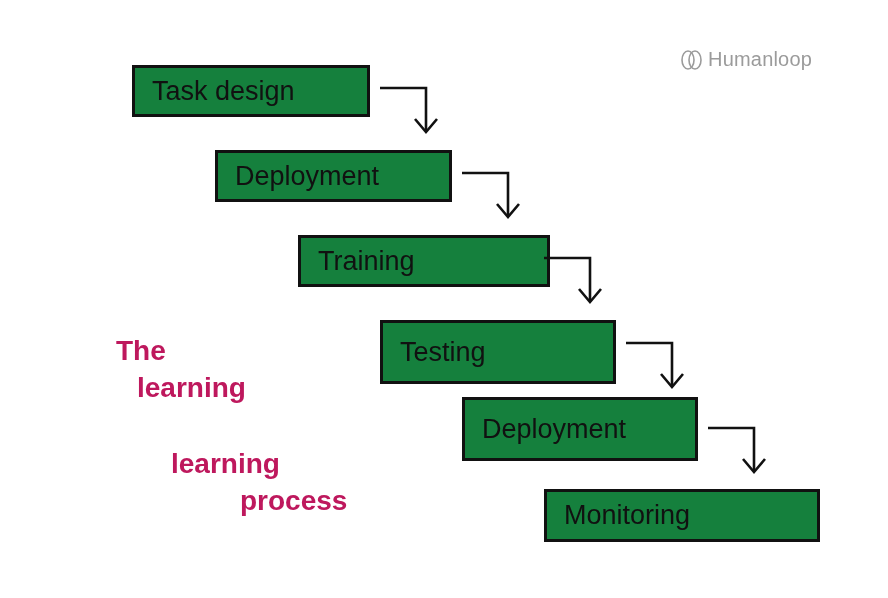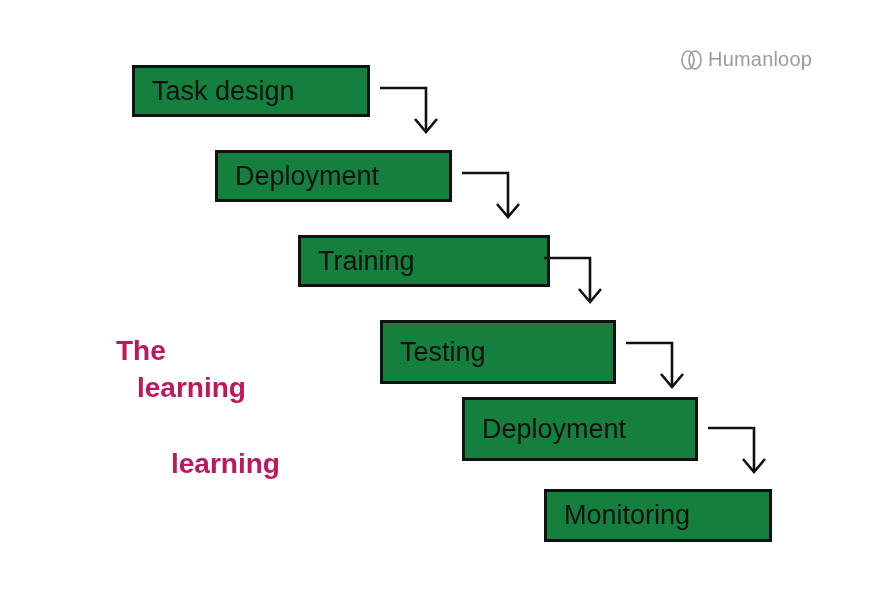--- a/index.html
+++ b/index.html
@@ -60,21 +60,21 @@
     padding-left: 17px;
     font-size: 27px;
     color: #111111;
     white-space: nowrap;
   }
   .b0 { left: 132px; top: 65px;  width: 238px; height: 52px; }
   .b1 { left: 215px; top: 150px; width: 237px; height: 52px; }
   .b2 { left: 298px; top: 235px; width: 252px; height: 52px; }
   .b3 { left: 380px; top: 320px; width: 236px; height: 64px; }
   .b4 { left: 462px; top: 397px; width: 236px; height: 64px; }
-  .b5 { left: 544px; top: 489px; width: 228px; height: 53px; }
+  .b5 { left: 544px; top: 489px; width: 276px; height: 53px; }
 
   
   .arrow {
     position: absolute;
     width: 62px;
     height: 56px;
   }
   .a0 { left: 379px; top: 85px; }
   .a1 { left: 461px; top: 170px; }
   .a2 { left: 543px; top: 255px; }
@@ -93,20 +93,21 @@
         <ellipse cx="15" cy="11" rx="6" ry="9" fill="none" stroke="#9b9b9b" stroke-width="1.6"></ellipse>
       </svg>
     </span>
     <span class="logo-text">Humanloop</span>
   </div>
 
   <div class="title">
     <div class="t0">The</div>
     <div class="t1">learning</div>
     <div class="t2">learning</div>
+    <div class="t4">process</div>
   </div>
 
   <div class="step-box b0">
     <span>Task design</span>
   </div>
   <div class="step-box b1">
     <span>Deployment</span>
   </div>
   <div class="step-box b2">
     <span>Training</span>

